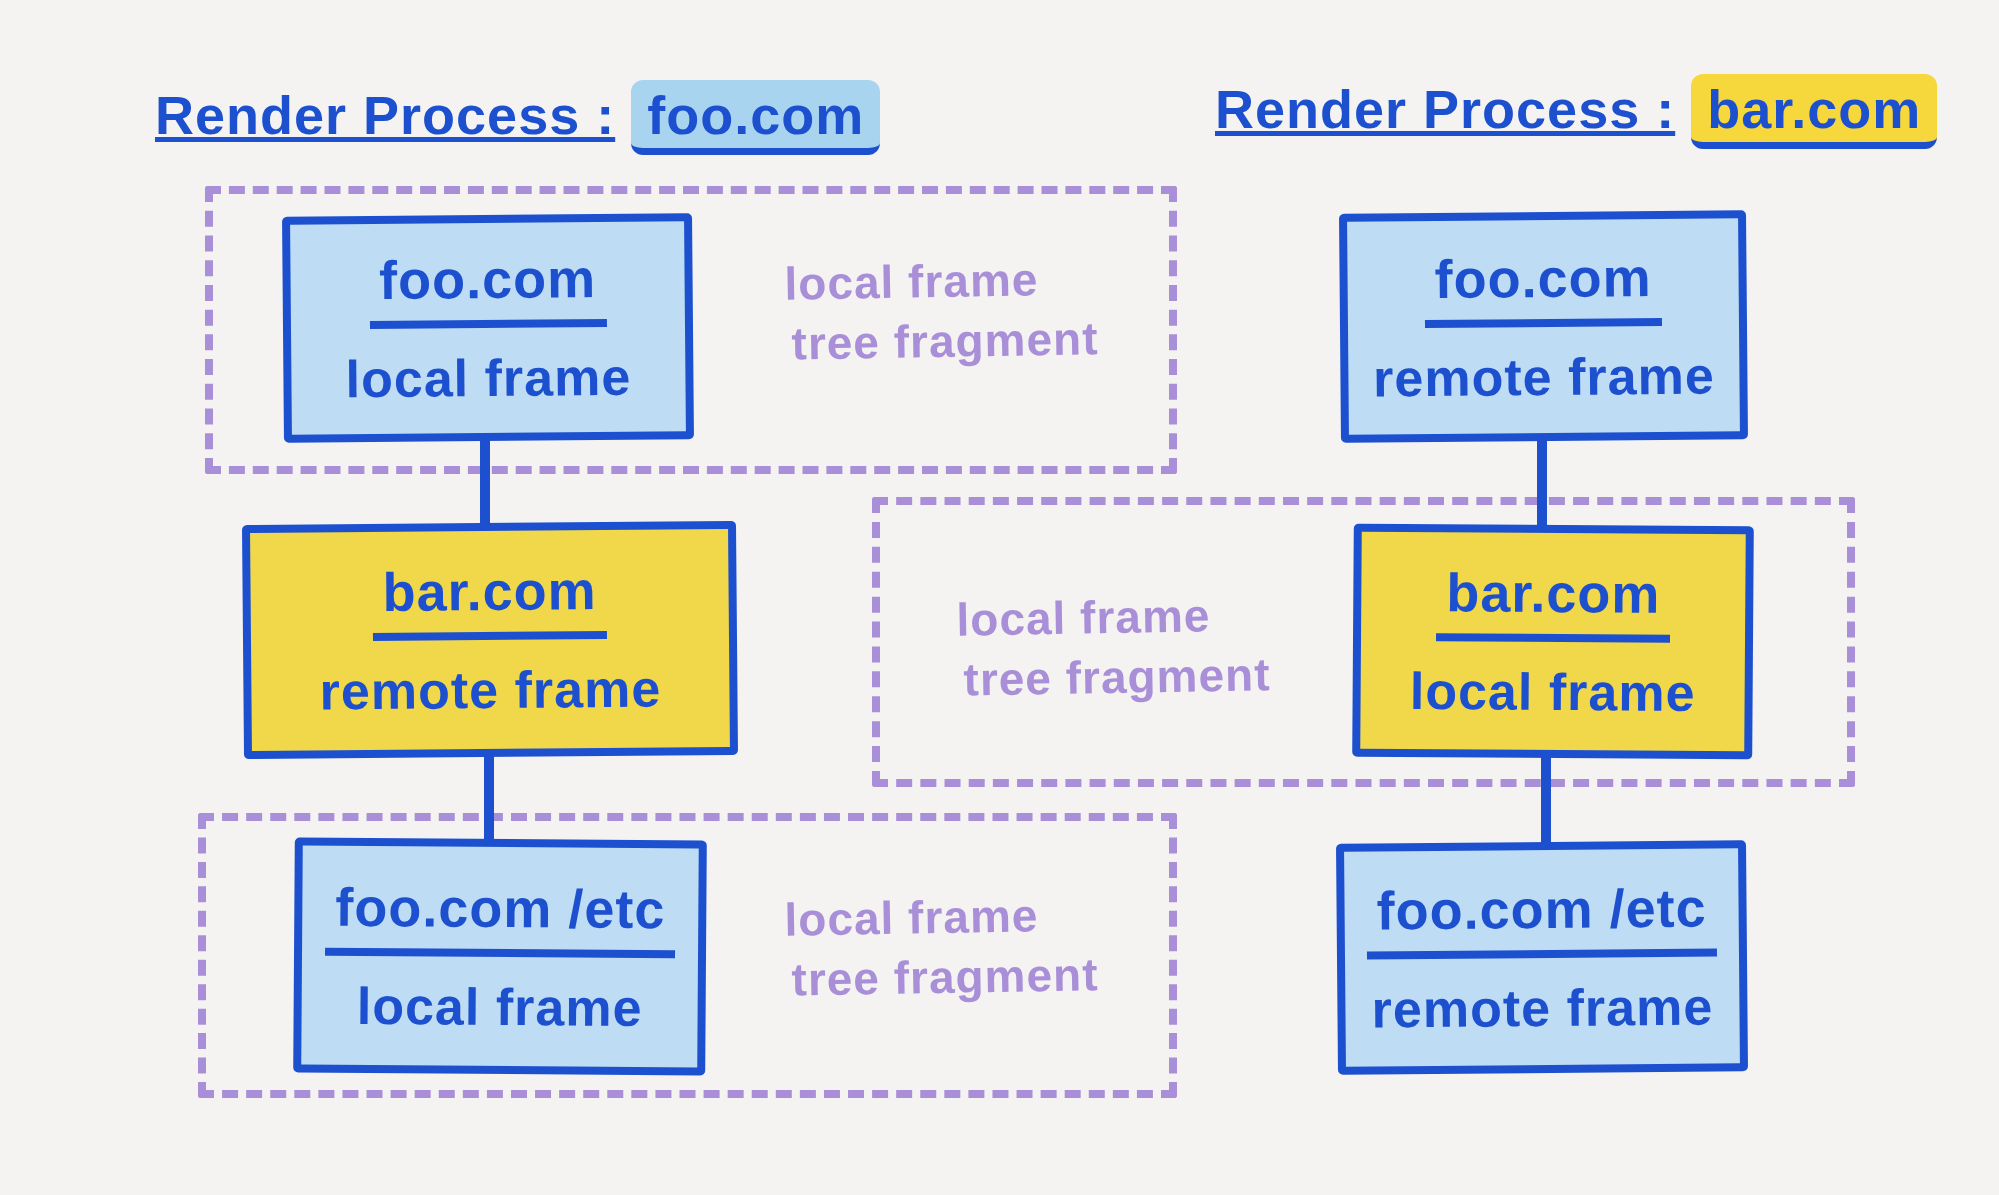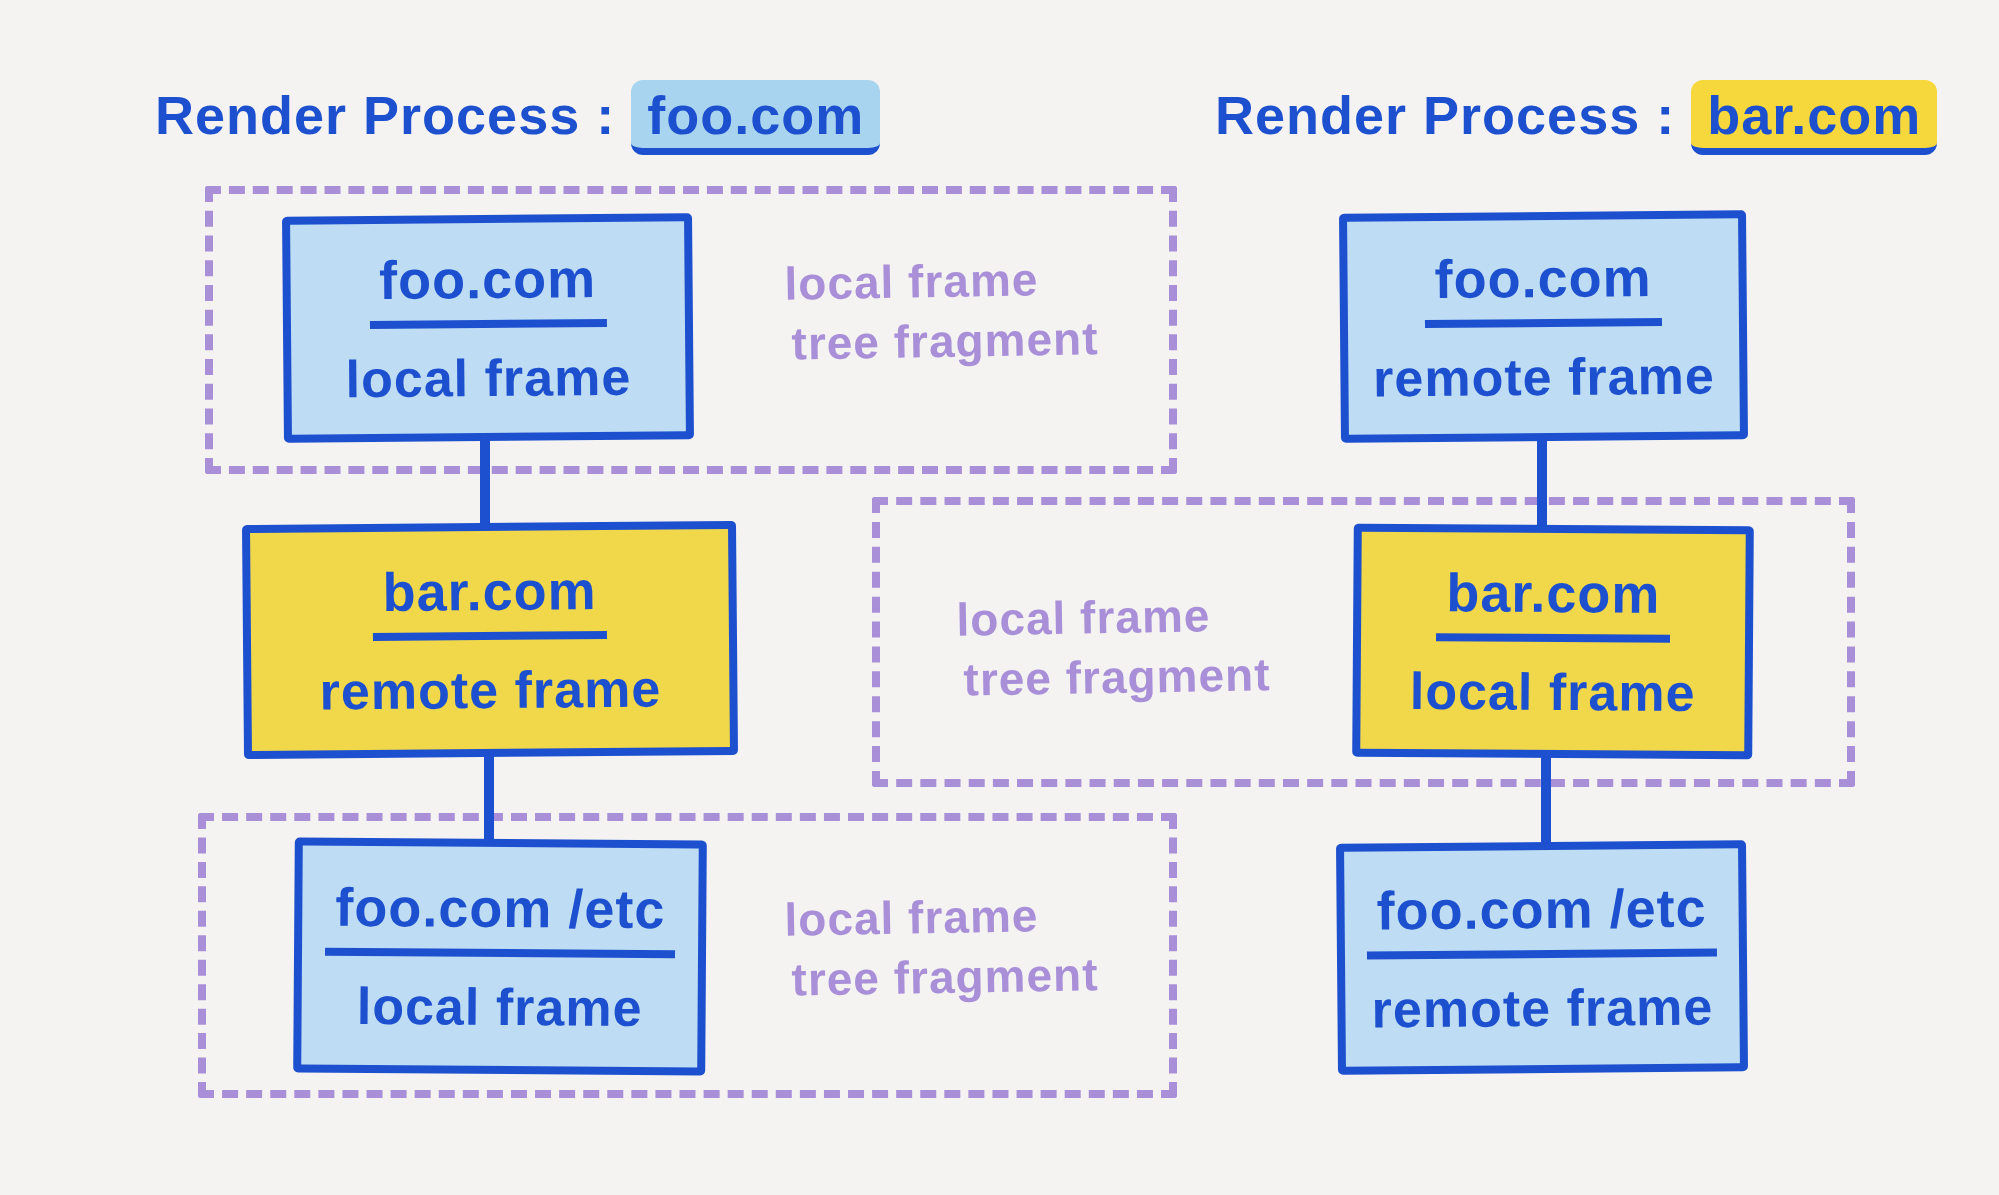--- a/index.html
+++ b/index.html
@@ -20,20 +20,21 @@
     background:var(--background);
     overflow:hidden;
   }
   
   .process-title{
     position:absolute;
     font-size:54px;font-weight:700;
     color:var(--ink-blue);
     letter-spacing:1px;
     white-space:nowrap;
+    text-decoration:underline;
   }
   .process-title .prefix{margin-right:16px;}
   .hl{
     display:inline-block;
     padding:4px 16px 2px;
     border-radius:12px;
     border-bottom:7px solid var(--ink-blue);
   }
   .hl-blue{background:var(--highlight-blue);}
   .hl-yellow{background:var(--highlight-yellow);}
@@ -121,21 +122,21 @@
   <div class="fragment-label" style="left:785px;top:888px;">
     <span class="l1">local frame</span>
     <span class="l2">tree fragment</span>
   </div>
 
   <div class="node blue r-pos" style="left:294px;top:839px;width:412px;height:235px;">
     <div class="domain">foo.com /etc</div>
     <div class="role">local frame</div>
   </div>
 
-  <div class="process-title" style="left:1215px;top:80px;">
+  <div class="process-title" style="left:1215px;top:74px;">
     <span class="prefix">Render Process :</span><span class="hl hl-yellow">bar.com</span>
   </div>
 
   <div class="connector" style="left:1537px;top:434px;height:100px;"></div>
   <div class="connector" style="left:1541px;top:750px;height:100px;"></div>
 
   <div class="node blue r-neg" style="left:1340px;top:212px;width:407px;height:229px;">
     <div class="domain">foo.com</div>
     <div class="role">remote frame</div>
   </div>

